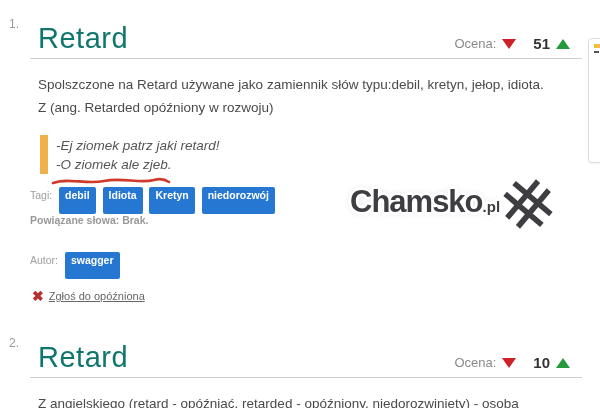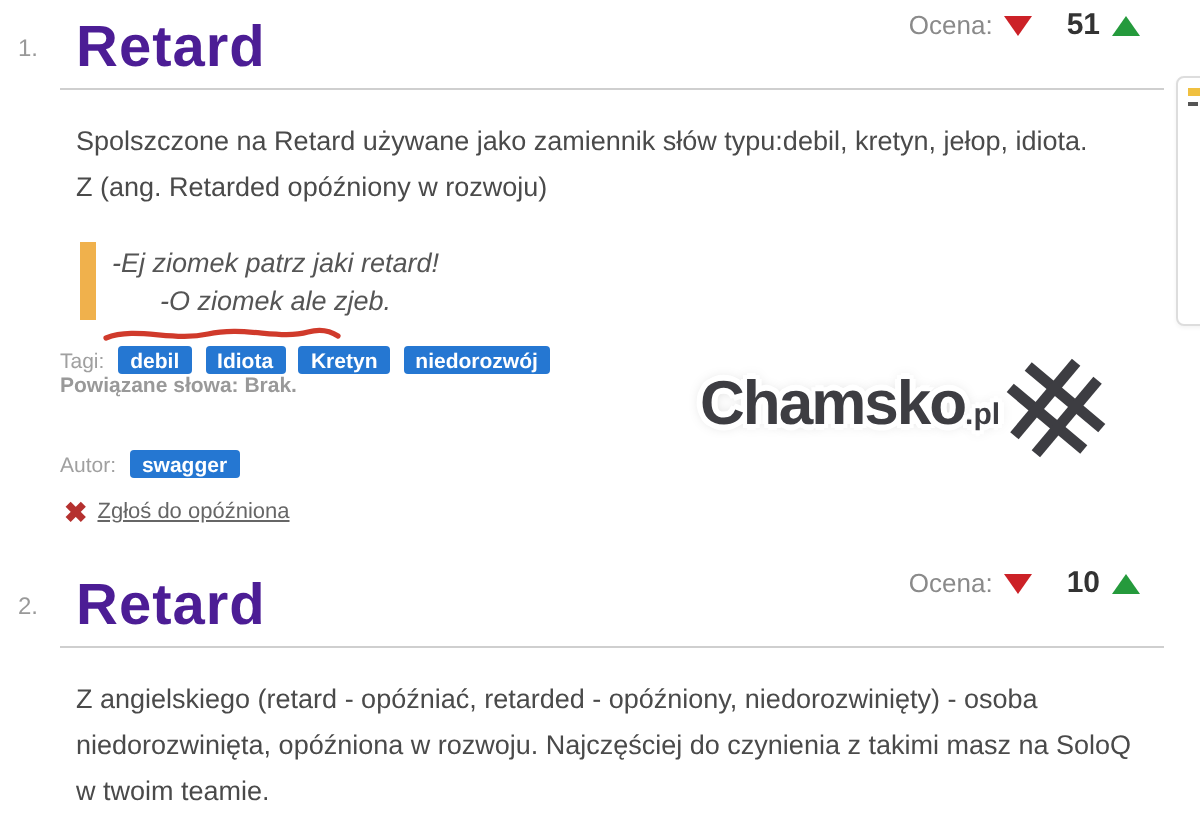--- a/index.html
+++ b/index.html
@@ -4,46 +4,46 @@
 <style>
   * { margin:0; padding:0; box-sizing:border-box; }
   html,body { width:600px; height:408px; background:#ffffff; overflow:hidden;
               font-family:"Liberation Sans", sans-serif; }
   .page { position:relative; width:600px; height:408px; }
 
   
   .entry { position:relative; }
   .entry-head { position:relative; padding:6px 0 0 38px; }
   .entry-num { position:absolute; left:9px; top:17px; font-size:12px; color:#999; }
-  .entry-term { font-size:29px; font-weight:700; color:#4c1d95; line-height:36px;
-                letter-spacing:0.5px; display:inline-block; }
-  .rating { position:absolute; right:30px; bottom:21px; display:flex; align-items:center; gap:6px; }
+  .entry-term { font-size:29px; font-weight:400; color:#0f766e; line-height:36px;
+                letter-spacing:0.5px; display:inline-block;margin-top:14px; }
+  .rating { position:absolute; right:30px; bottom:4px; display:flex; align-items:center; gap:6px; }
   .rating-label { font-size:13px; color:#8a8a8a; }
   .rating-value { font-size:15px; font-weight:bold; color:#333;margin-left:11px; }
   .tri { display:inline-block; width:0; height:0; cursor:pointer; }
   .tri-down { border-left:7px solid transparent; border-right:7px solid transparent;
               border-top:10px solid #cc2127; }
   .tri-up   { border-left:7px solid transparent; border-right:7px solid transparent;
               border-bottom:10px solid #259a3c; }
   .rule { border-top:1px solid #cfcfcf; margin:2px 18px 0 30px; }
 
   .definition { margin:14px 28px 0 38px; font-size:13.5px; color:#4a4a4a; line-height:23px; }
 
   
-  .quote { position:relative; display:flex; margin:16px 0 0 40px;text-align:center; }
+  .quote { position:relative; display:flex; margin:16px 0 0 40px; }
   .quote-bar { width:8px; background:#f0b14c; margin-right:8px; }
   .quote-text { font-size:13.5px; font-style:italic; color:#555; line-height:19px; padding-top:1px; }
   .swoosh { position:absolute; left:10px; top:39px; }
 
   
   .meta { margin-left:30px; }
   .meta-row { margin-top:26px; font-size:10.5px; color:#a0a0a0; }
   .meta-plain { font-size:10.5px; color:#999;font-weight:bold; }
   .tag, .author-badge { display:inline-block; background:#2577d2; color:#fff;
-        font-size:10.5px; font-weight:bold; padding:2px 6px 0; border-radius:2px;
+        font-size:10.5px; font-weight:bold; padding:2px 6px 13px; border-radius:2px;
         margin-left:4px; cursor:pointer; }
   .report-row { margin-top:9px; margin-left:2px; display:flex; align-items:center; }
   .report-x { color:#b5312f; font-size:14px; font-weight:bold; margin-right:5px; }
   .report-link { font-size:11px; color:#666; text-decoration:underline; cursor:pointer; }
 
   
   .watermark { position:absolute; left:350px; top:174px; display:flex; align-items:center; }
   .wm-text { font-size:31px; font-weight:bold; color:#3d3d42; letter-spacing:-1px;
       text-shadow:-2px -2px 0 #fff, 2px -2px 0 #fff, -2px 2px 0 #fff, 2px 2px 0 #fff,
                   -3px 0 0 #fff, 3px 0 0 #fff, 0 -3px 0 #fff, 0 3px 0 #fff,

